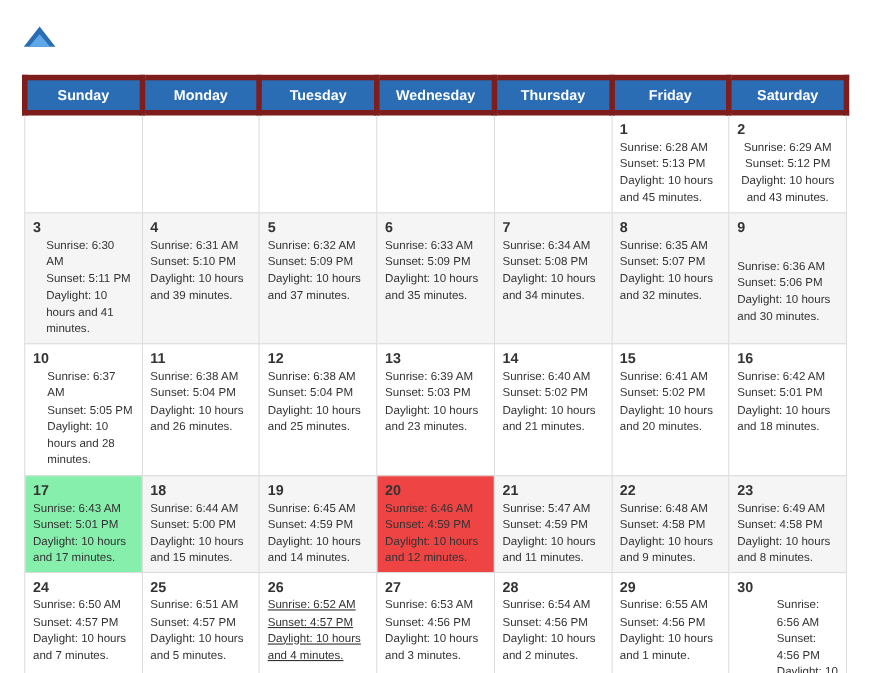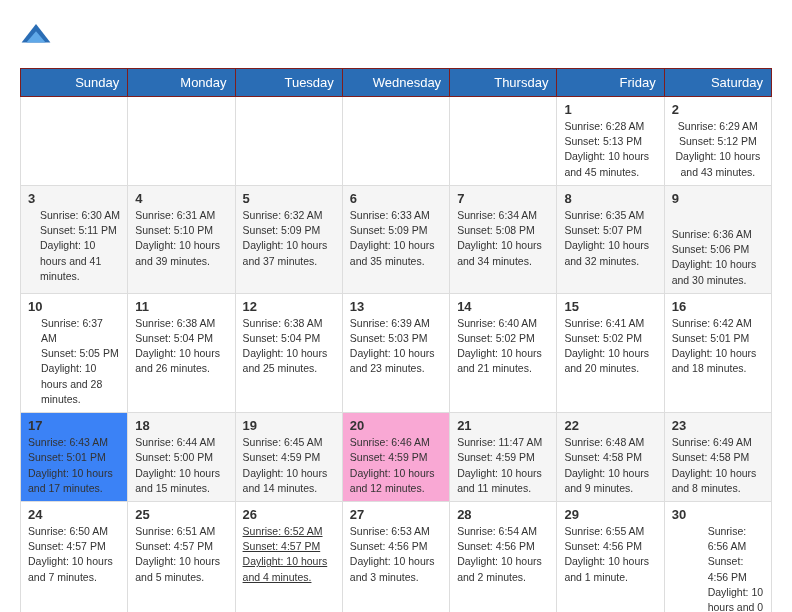--- a/index.html
+++ b/index.html
@@ -55,24 +55,24 @@
     }
     .calendar {
       width: 100%;
       border-collapse: collapse;
       border: 1px solid #ccc;
     }
     .calendar th {
       background-color: #2a6db5;
       color: #fff;
       font-size: 13px;
-      font-weight: normal;
+      font-weight: bold;
       padding: 6px 8px;
-      text-align: right;
-      border: 1px solid #7f1d1d;
+      text-align: center;
+      border: 5px solid #7f1d1d;
     }
     .calendar td {
       vertical-align: top;
       padding: 5px 7px;
       font-size: 11px;
       color: #333;
       border: 1px solid #ddd;
       min-width: 100px;
       width: 14.28%;
       background: #fff;
@@ -230,47 +230,47 @@
 Daylight: 10 hours and 20 minutes.</div>
         </td>
         <td>
           <span class="day-num">16</span>
           <div class="day-info" style="white-space: pre-line;">Sunrise: 6:42 AM
 Sunset: 5:01 PM
 Daylight: 10 hours and 18 minutes.</div>
         </td>
       </tr>
       <tr>
-        <td style="background: #3b82f6;">
+        <td style="background: #86efac;">
           <span class="day-num">17</span>
           <div class="day-info" style="white-space: pre-line;">Sunrise: 6:43 AM
 Sunset: 5:01 PM
 Daylight: 10 hours and 17 minutes.</div>
         </td>
         <td style="background: rgb(245, 245, 245);">
           <span class="day-num">18</span>
           <div class="day-info" style="white-space: pre-line;">Sunrise: 6:44 AM
 Sunset: 5:00 PM
 Daylight: 10 hours and 15 minutes.</div>
         </td>
         <td style="background: rgb(245, 245, 245);">
           <span class="day-num">19</span>
           <div class="day-info" style="white-space: pre-line;">Sunrise: 6:45 AM
 Sunset: 4:59 PM
 Daylight: 10 hours and 14 minutes.</div>
         </td>
-        <td style="background: #f9a8d4;">
+        <td style="background: #ef4444;">
           <span class="day-num">20</span>
           <div class="day-info" style="white-space: pre-line;">Sunrise: 6:46 AM
 Sunset: 4:59 PM
 Daylight: 10 hours and 12 minutes.</div>
         </td>
         <td style="background: rgb(245, 245, 245);">
           <span class="day-num">21</span>
-          <div class="day-info" style="white-space: pre-line;">Sunrise: 11:47 AM
+          <div class="day-info" style="white-space: pre-line;">Sunrise: 5:47 AM
 Sunset: 4:59 PM
 Daylight: 10 hours and 11 minutes.</div>
         </td>
         <td style="background: rgb(245, 245, 245);">
           <span class="day-num">22</span>
           <div class="day-info" style="white-space: pre-line;">Sunrise: 6:48 AM
 Sunset: 4:58 PM
 Daylight: 10 hours and 9 minutes.</div>
         </td>
         <td style="background: rgb(245, 245, 245); margin-top: 41px;">

